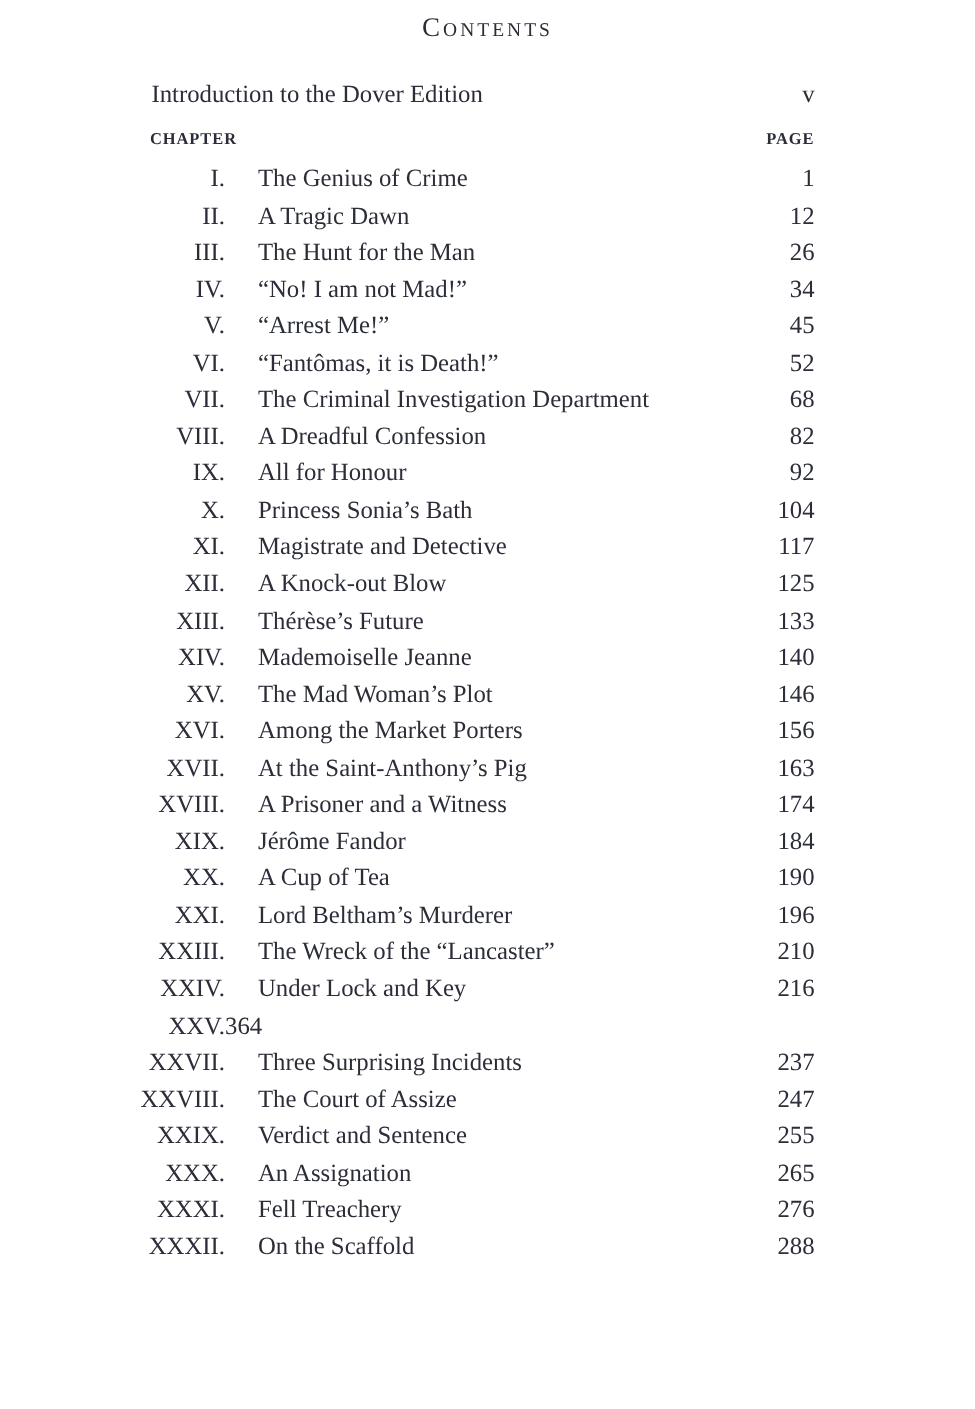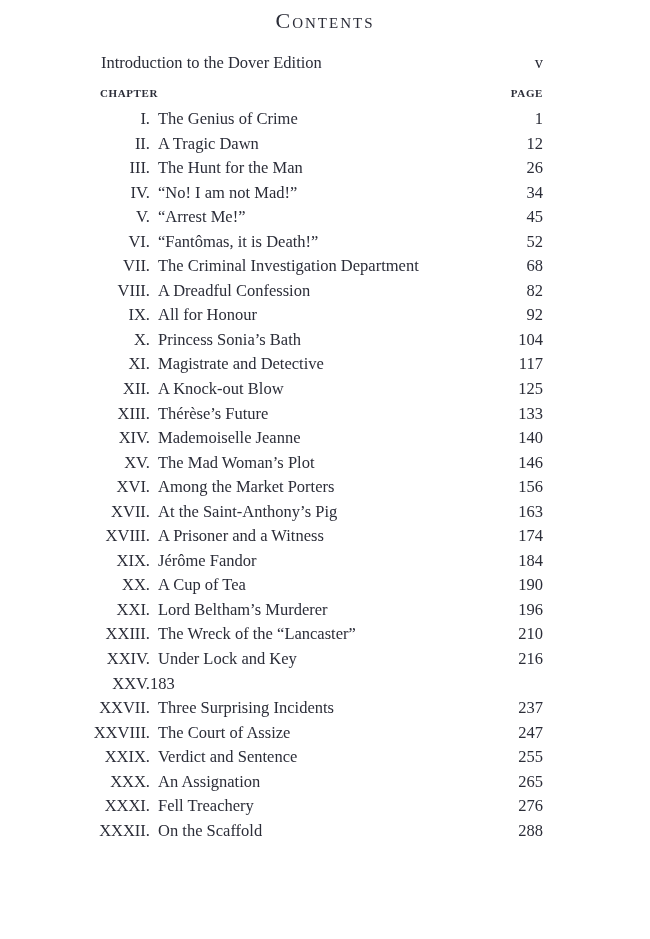--- a/index.html
+++ b/index.html
@@ -17,21 +17,21 @@
     font-family: "Liberation Serif", "DejaVu Serif", serif;
     overflow: hidden;
   }
   .contents-title {
     position: absolute;
     top: 8px;
     left: 0;
     width: 100%;
     margin: 0;
     text-align: center;
-    font-size: 22px;
+    font-size: 18px;
     font-weight: 400;
     font-variant: small-caps;
     letter-spacing: 2px;
   }
   .intro-row {
     position: absolute;
     top: 53px;
     left: 101px;
     width: 442px; 
     display: flex;
@@ -65,21 +65,21 @@
     font-size: 16.5px;
     white-space: nowrap;
   }
   .toc-row .num {
     width: 150px;       
     text-align: right;
     flex: 0 0 150px;
   }
   .toc-row .ttl {
     flex: 1 1 auto;
-    margin-left: 8px;  
+    margin-left: 22px;  
     overflow: hidden;
   }
   .toc-row .pg {
     flex: 0 0 auto;
     text-align: right;
   }
 </style>
 </head>
 <body>
 
@@ -208,21 +208,21 @@
     <span class="ttl">The Wreck of the “Lancaster”</span>
     <span class="pg">210</span>
   </div>
       <div class="toc-row">
     <span class="num">XXIV.</span>
     <span class="ttl">Under Lock and Key</span>
     <span class="pg">216</span>
   </div>
       <div class="toc-row">
     <span class="num">XXV.</span>
-    <span class="pg">183</span>
+    <span class="pg">364</span>
   </div>
       <div class="toc-row">
     <span class="num">XXVII.</span>
     <span class="ttl">Three Surprising Incidents</span>
     <span class="pg">237</span>
   </div>
       <div class="toc-row">
     <span class="num">XXVIII.</span>
     <span class="ttl">The Court of Assize</span>
     <span class="pg">247</span>

